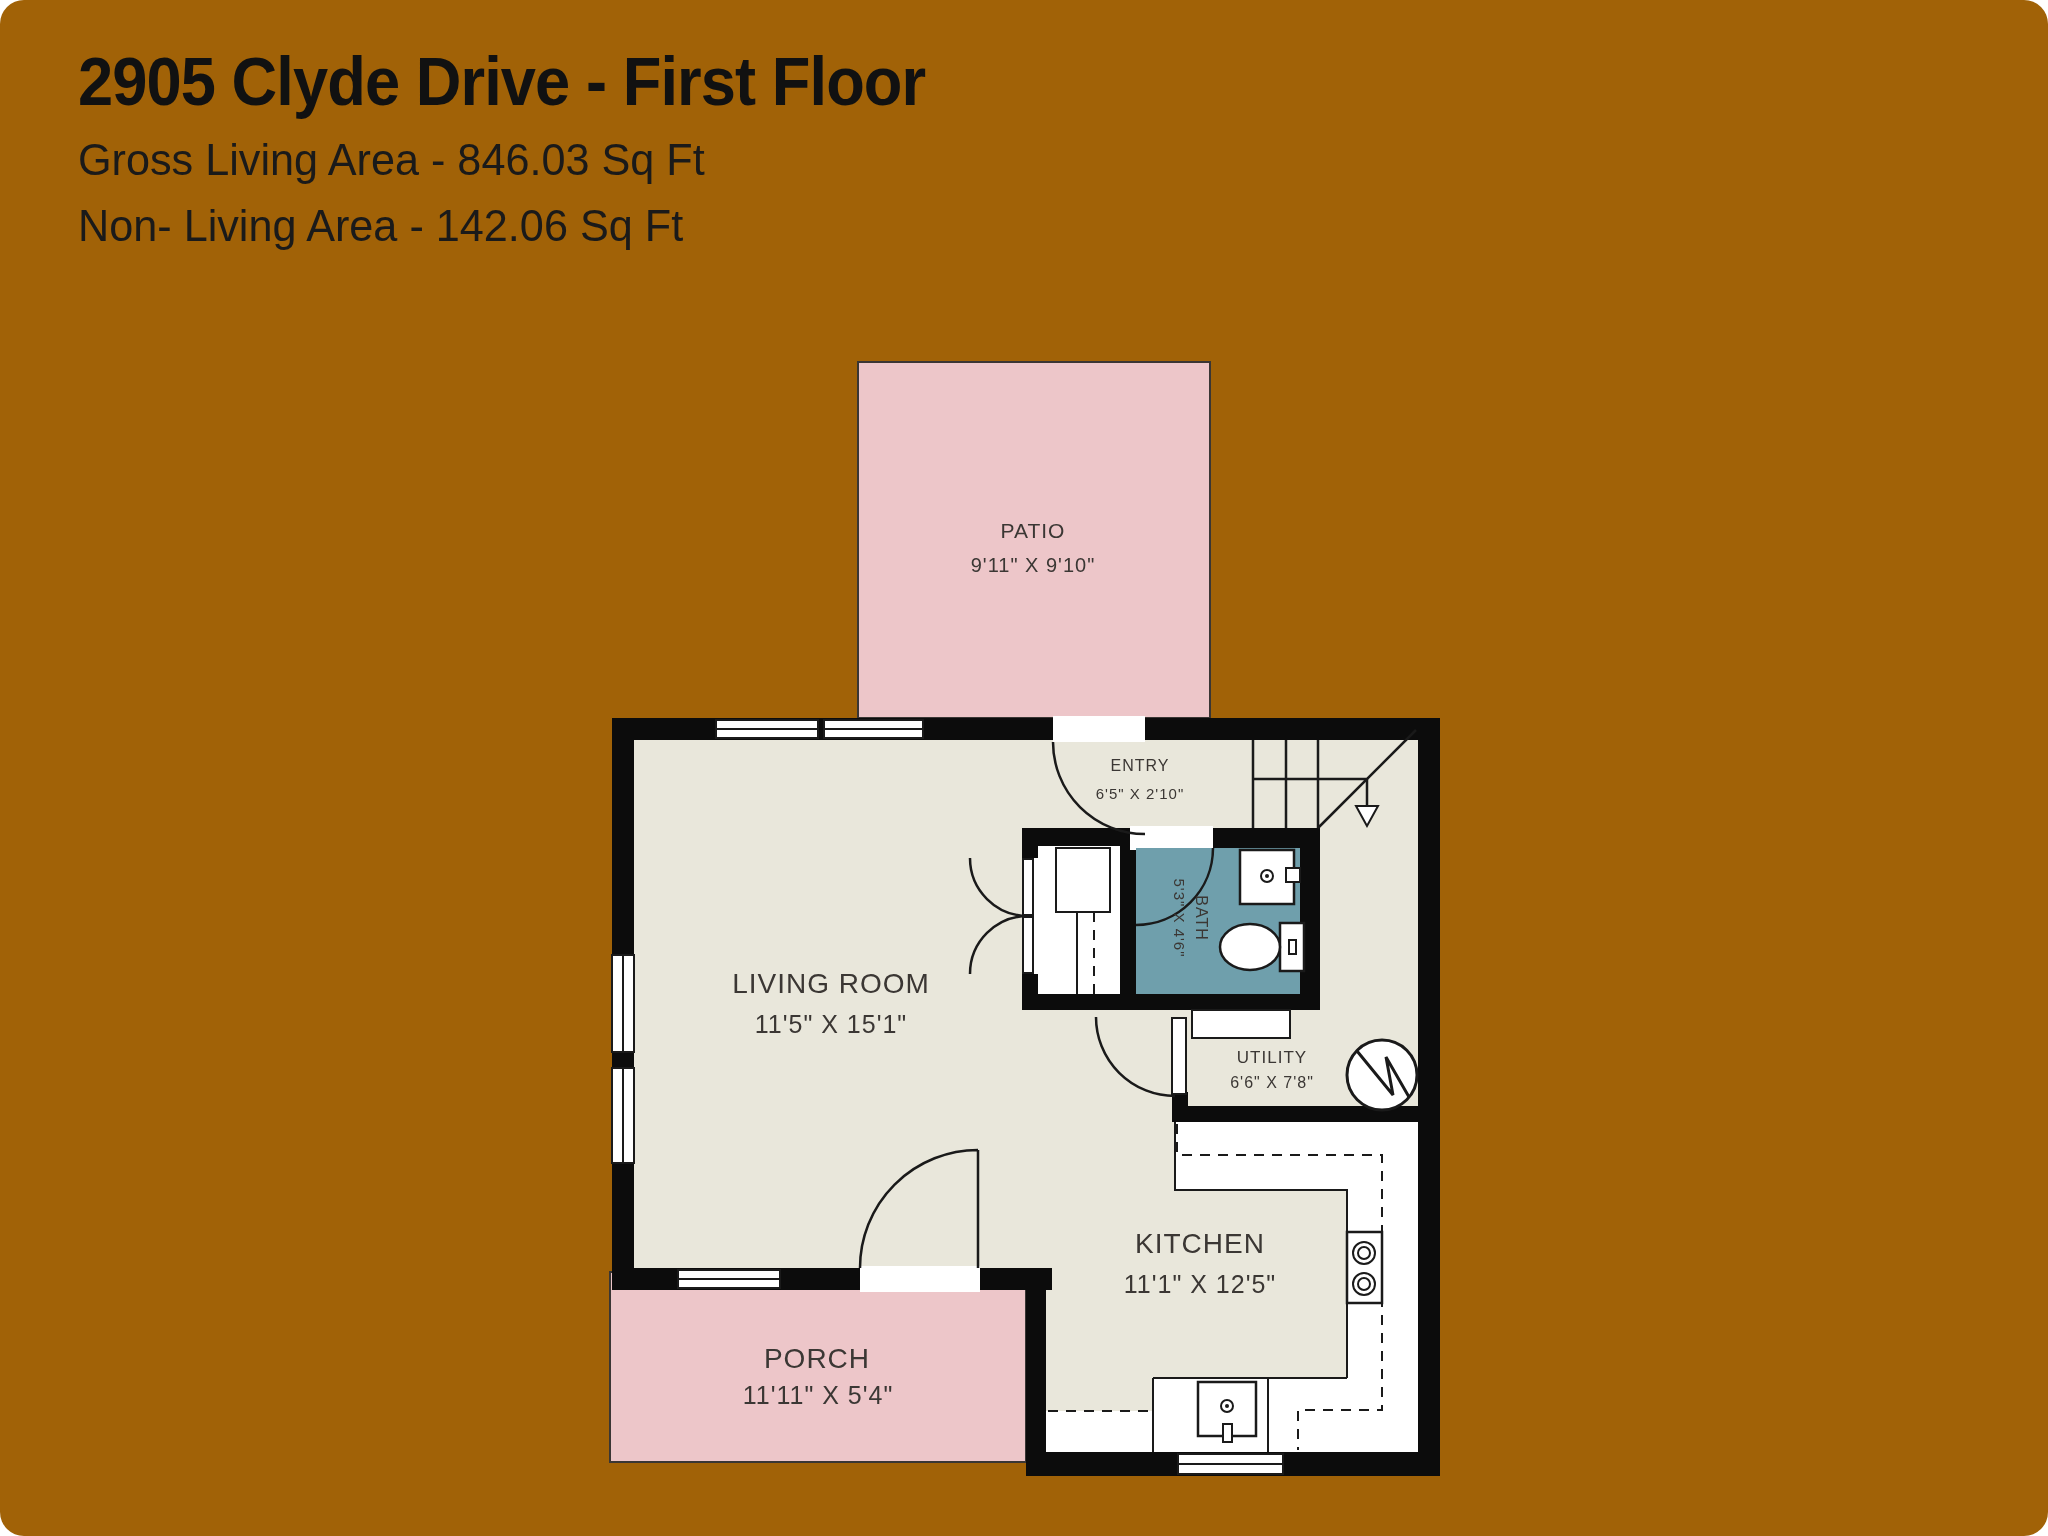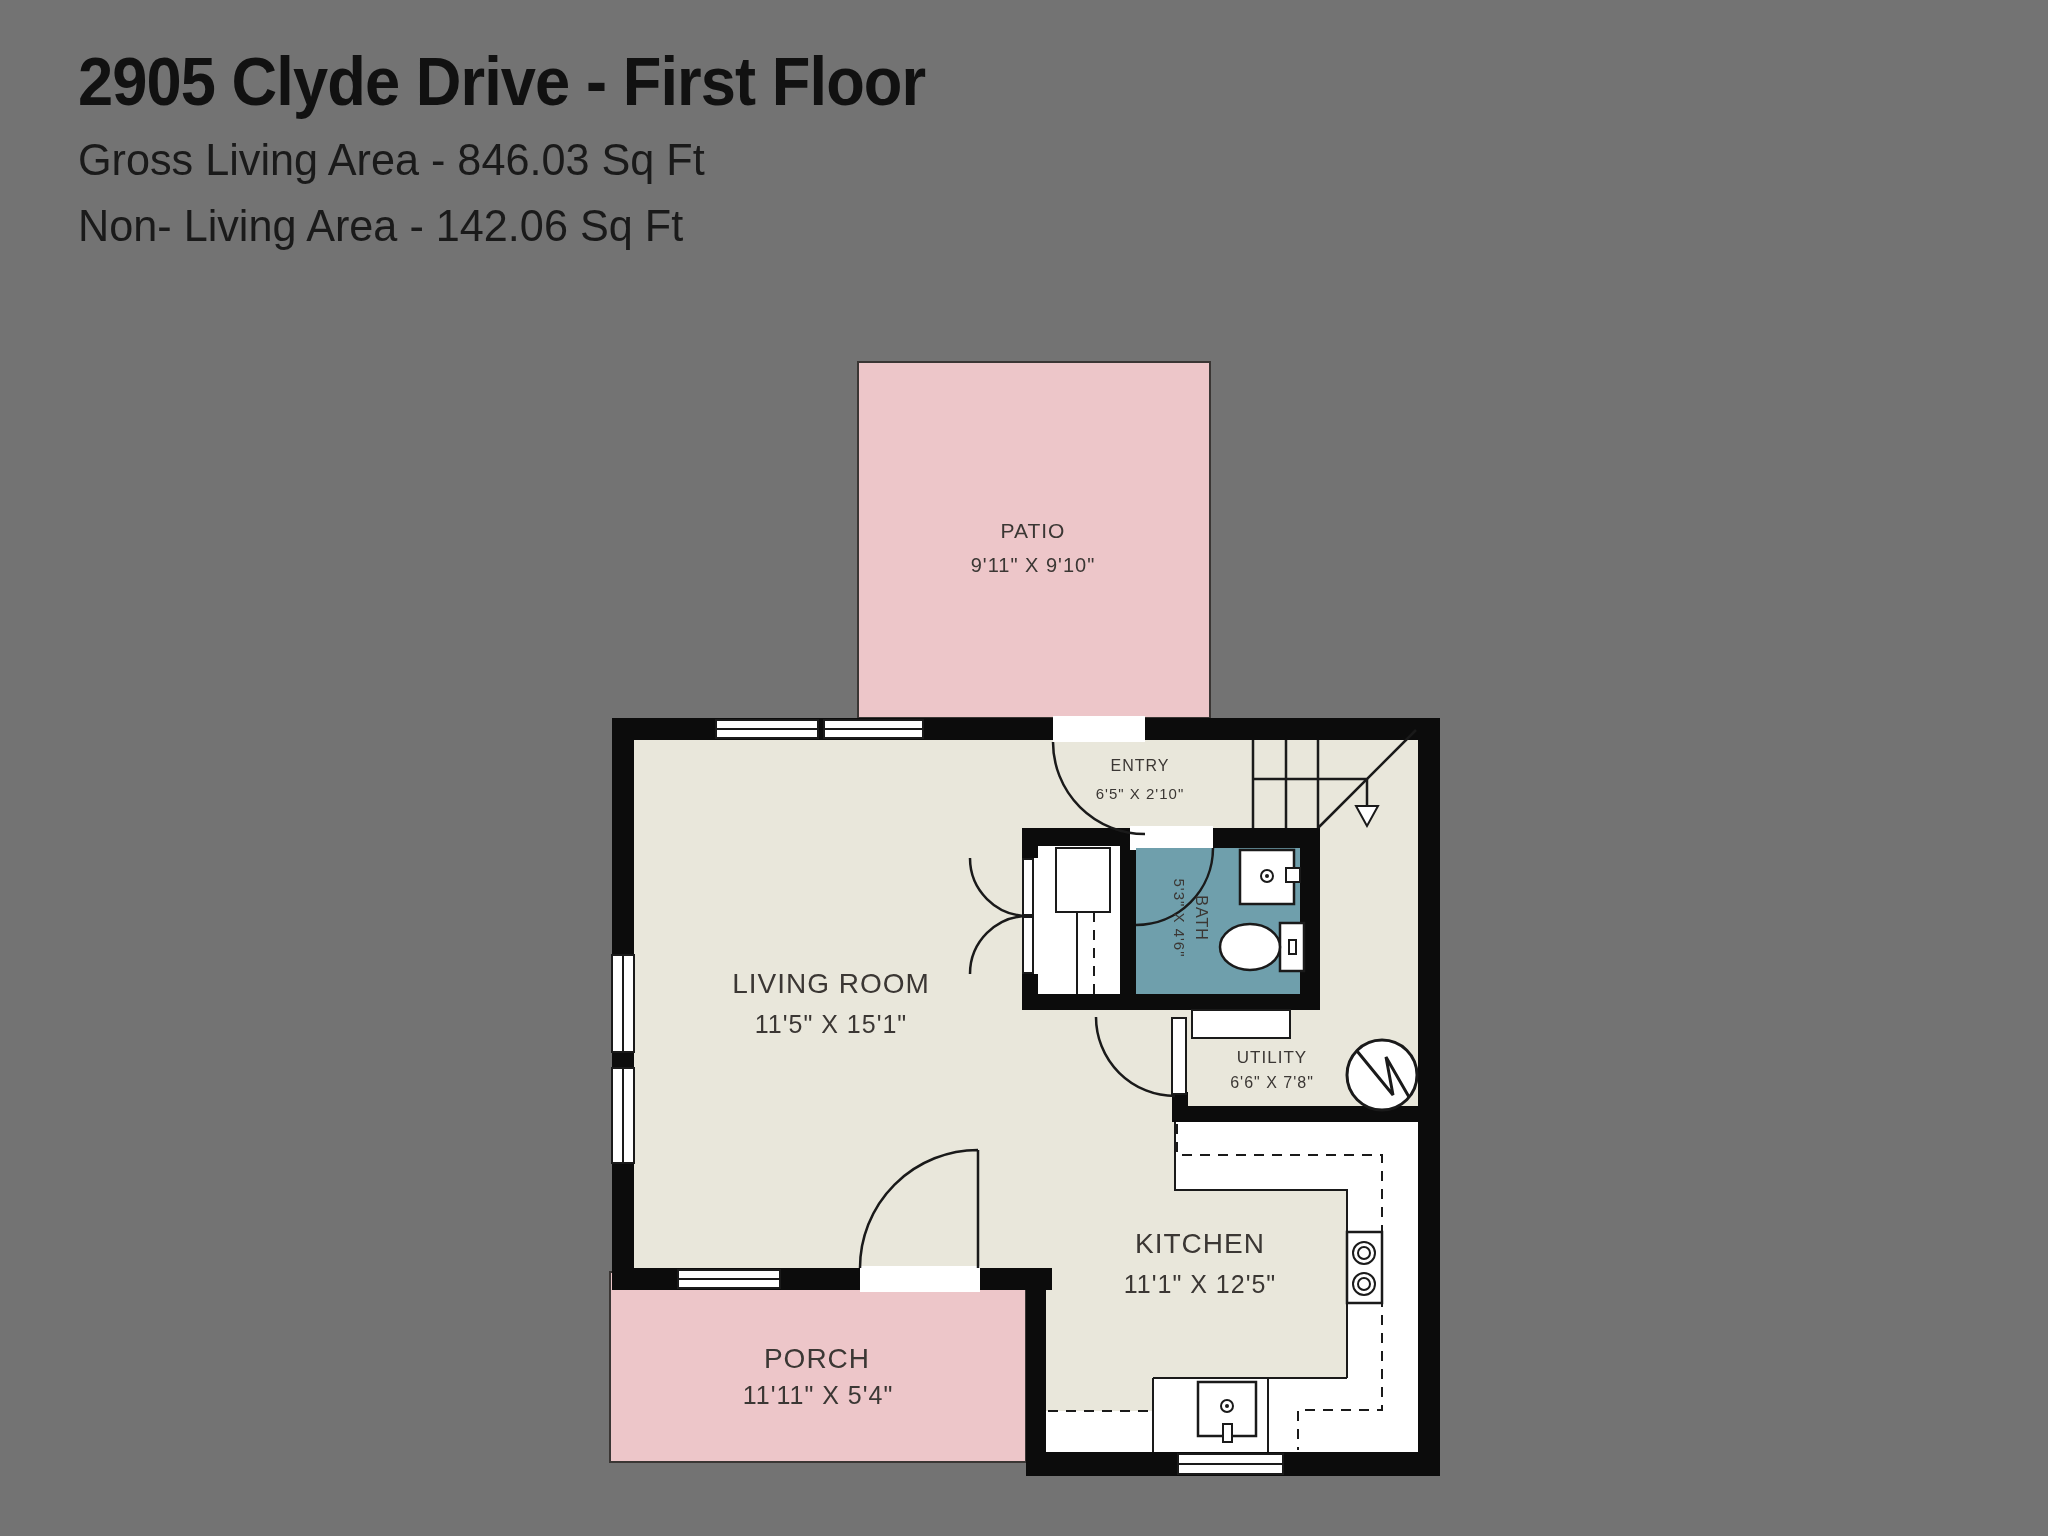--- a/index.html
+++ b/index.html
@@ -1,17 +1,17 @@
 <!DOCTYPE html>
 <html style="--wall: #0c0c0c; --floor: #e9e7db; --outdoor: #edc6c9; --bath: #6f9fac; --fixture: #ffffff; --line: #1a1a1a; --outline: #3a3634; --label: #3b3734;"><head>
 <meta charset="utf-8">
 <style>
   html,body{margin:0;padding:0;background:#ffffff;}
-  #canvas{position:relative;width:2048px;height:1536px;background:#737373;overflow:hidden;
-          font-family:"Liberation Sans",sans-serif;}
+  #canvas{position:relative;width:2048px;height:1536px;background:#a16207;overflow:hidden;
+          font-family:"Liberation Sans",sans-serif;border-radius:24px;}
   .header{position:absolute;left:78px;top:42px;color:#141414;}
   .title{font-size:68px;font-weight:bold;letter-spacing:-1px;transform:scaleX(.93);
          transform-origin:left center;white-space:nowrap;color:#111;}
   .subtitle{font-size:45px;font-weight:400;margin-top:14px;transform:scaleX(.96);
             transform-origin:left center;white-space:nowrap;color:#1a1a1a;}
   svg{position:absolute;left:0;top:0;}
   .wall{fill:var(--wall);}
   .floor{fill:var(--floor);}
   .outdoor{fill:var(--outdoor);stroke:var(--outline);stroke-width:2;}
   .bathfill{fill:var(--bath);}

